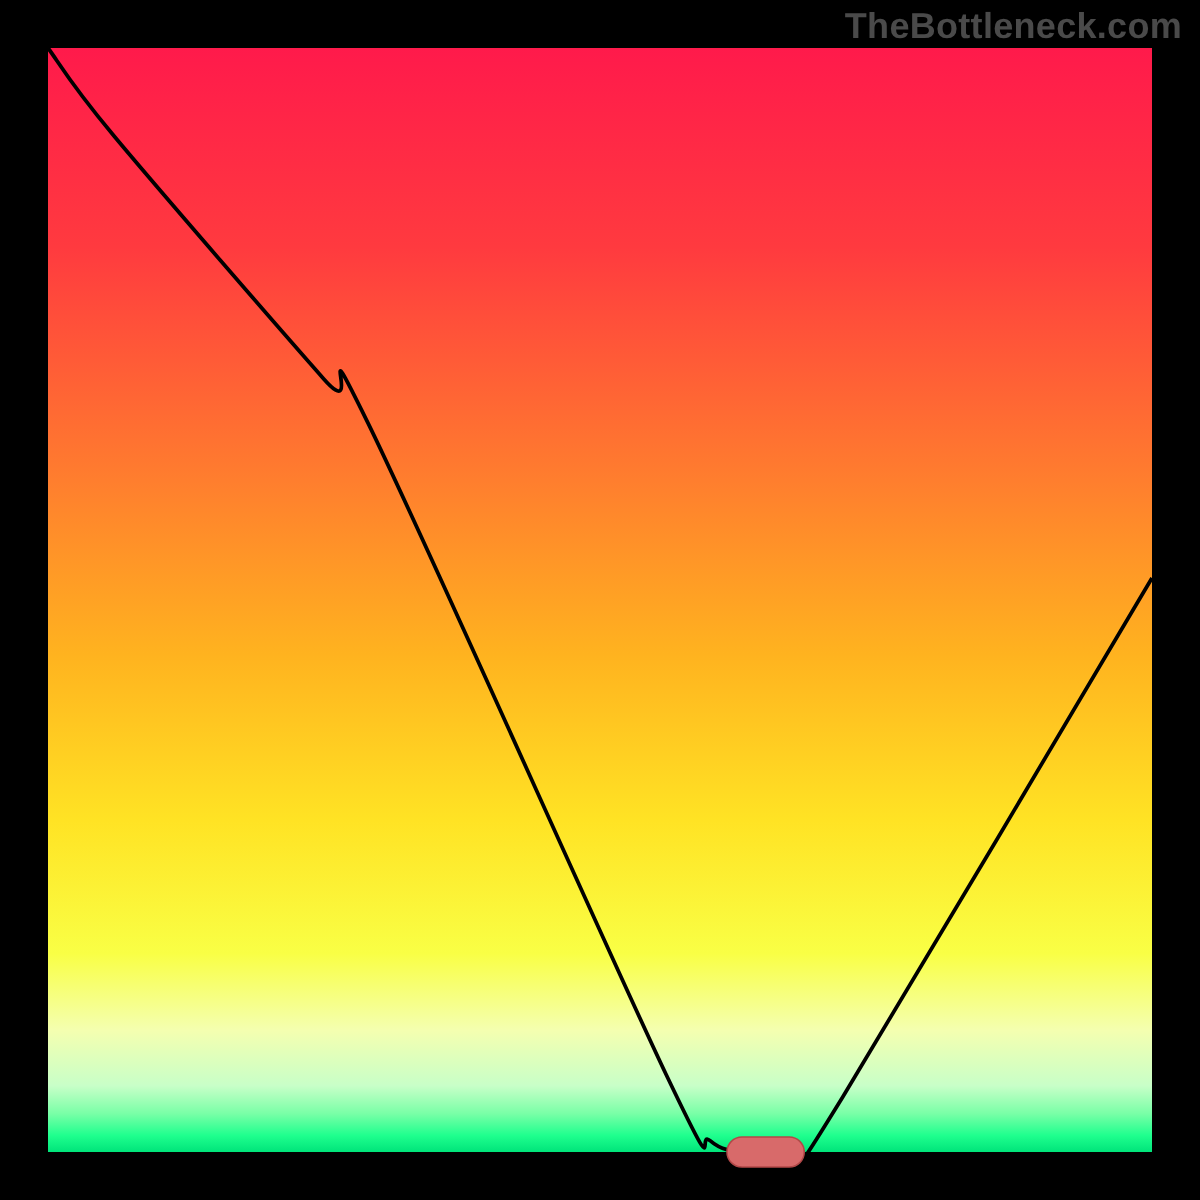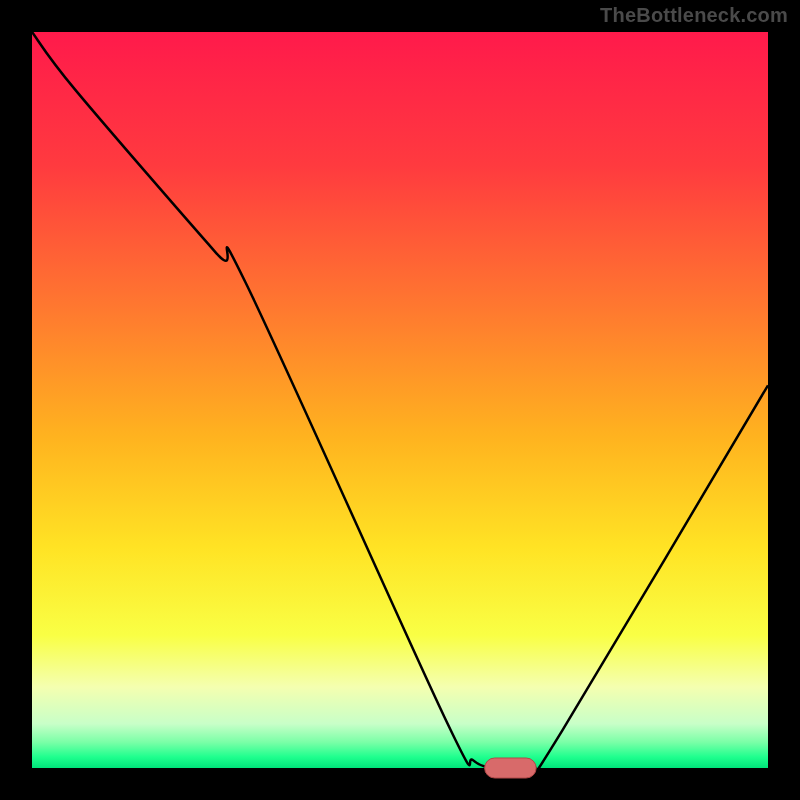--- a/index.html
+++ b/index.html
@@ -14,21 +14,21 @@
   .chart-wrap {
     position: relative;
     width: 800px;
     height: 800px;
   }
   .watermark {
     position: absolute;
     top: 4px;
     right: 12px;
     color: #4a4a4a;
-    font-size: 20px;
+    font-size: 24px;
     font-weight: bold;
     letter-spacing: 0.2px;
     user-select: none;
   }
   svg { display: block; }
 </style>
 </head>
 <body>
 
 <div class="chart-wrap">

